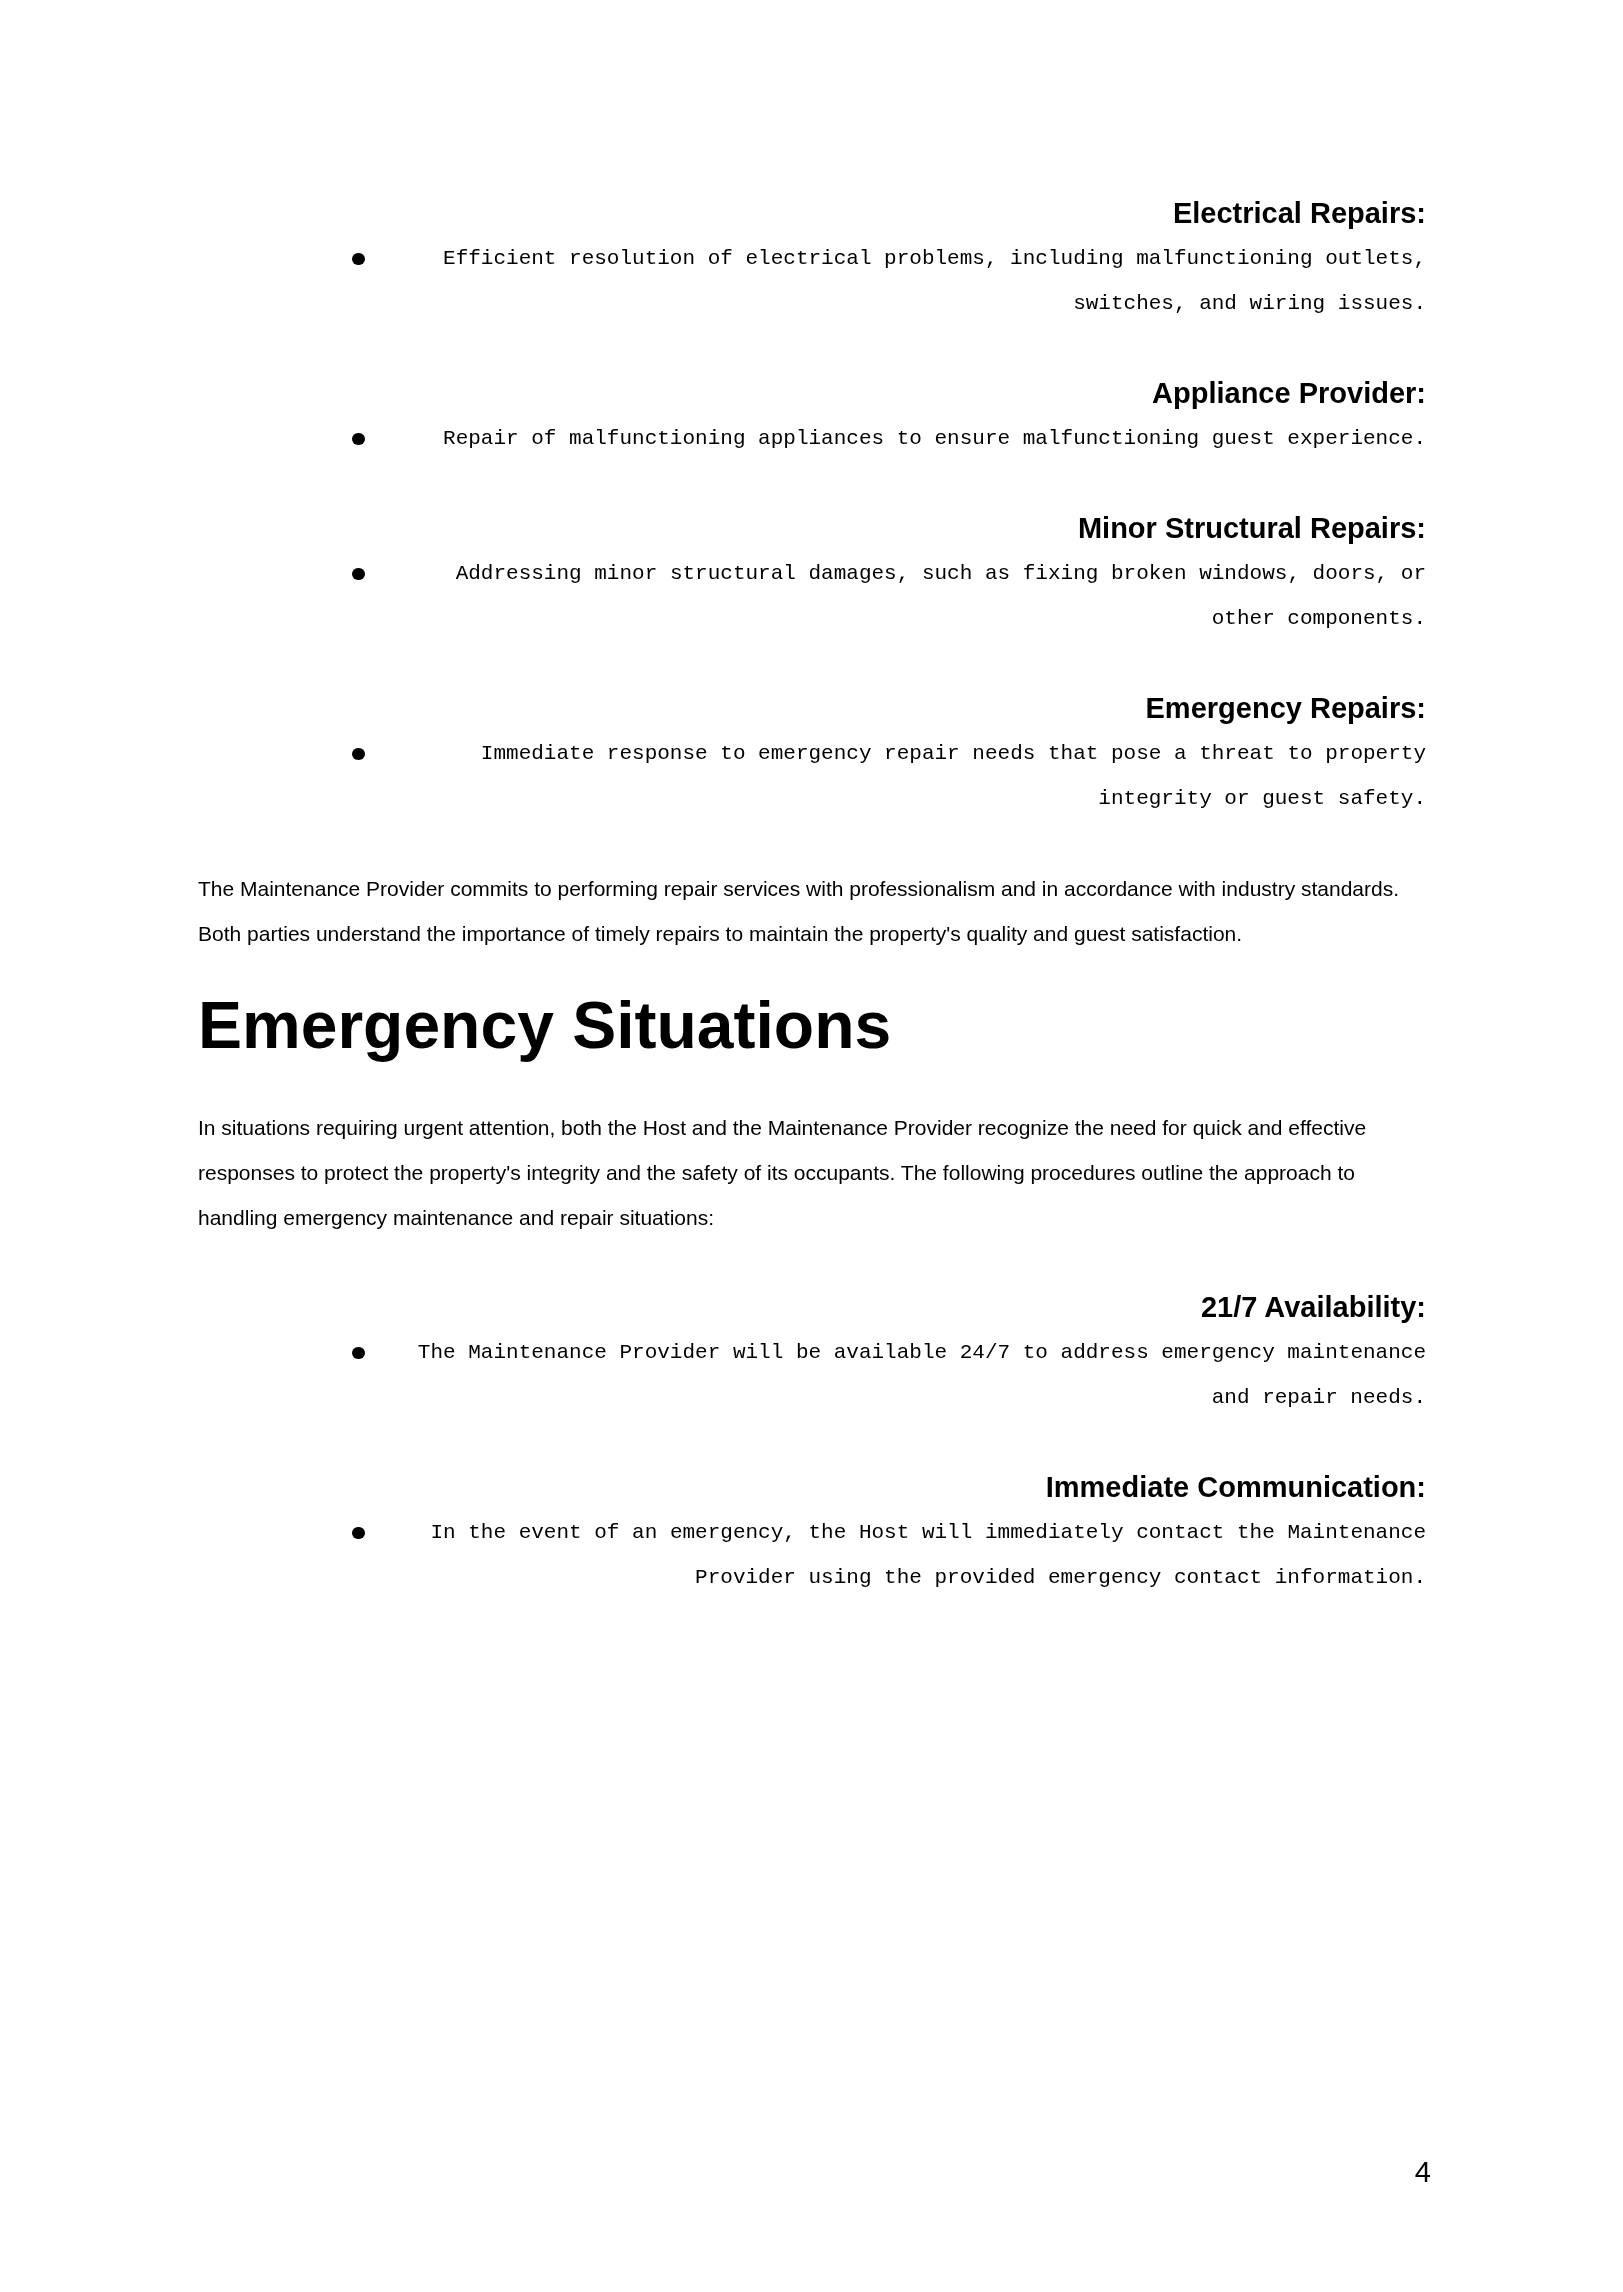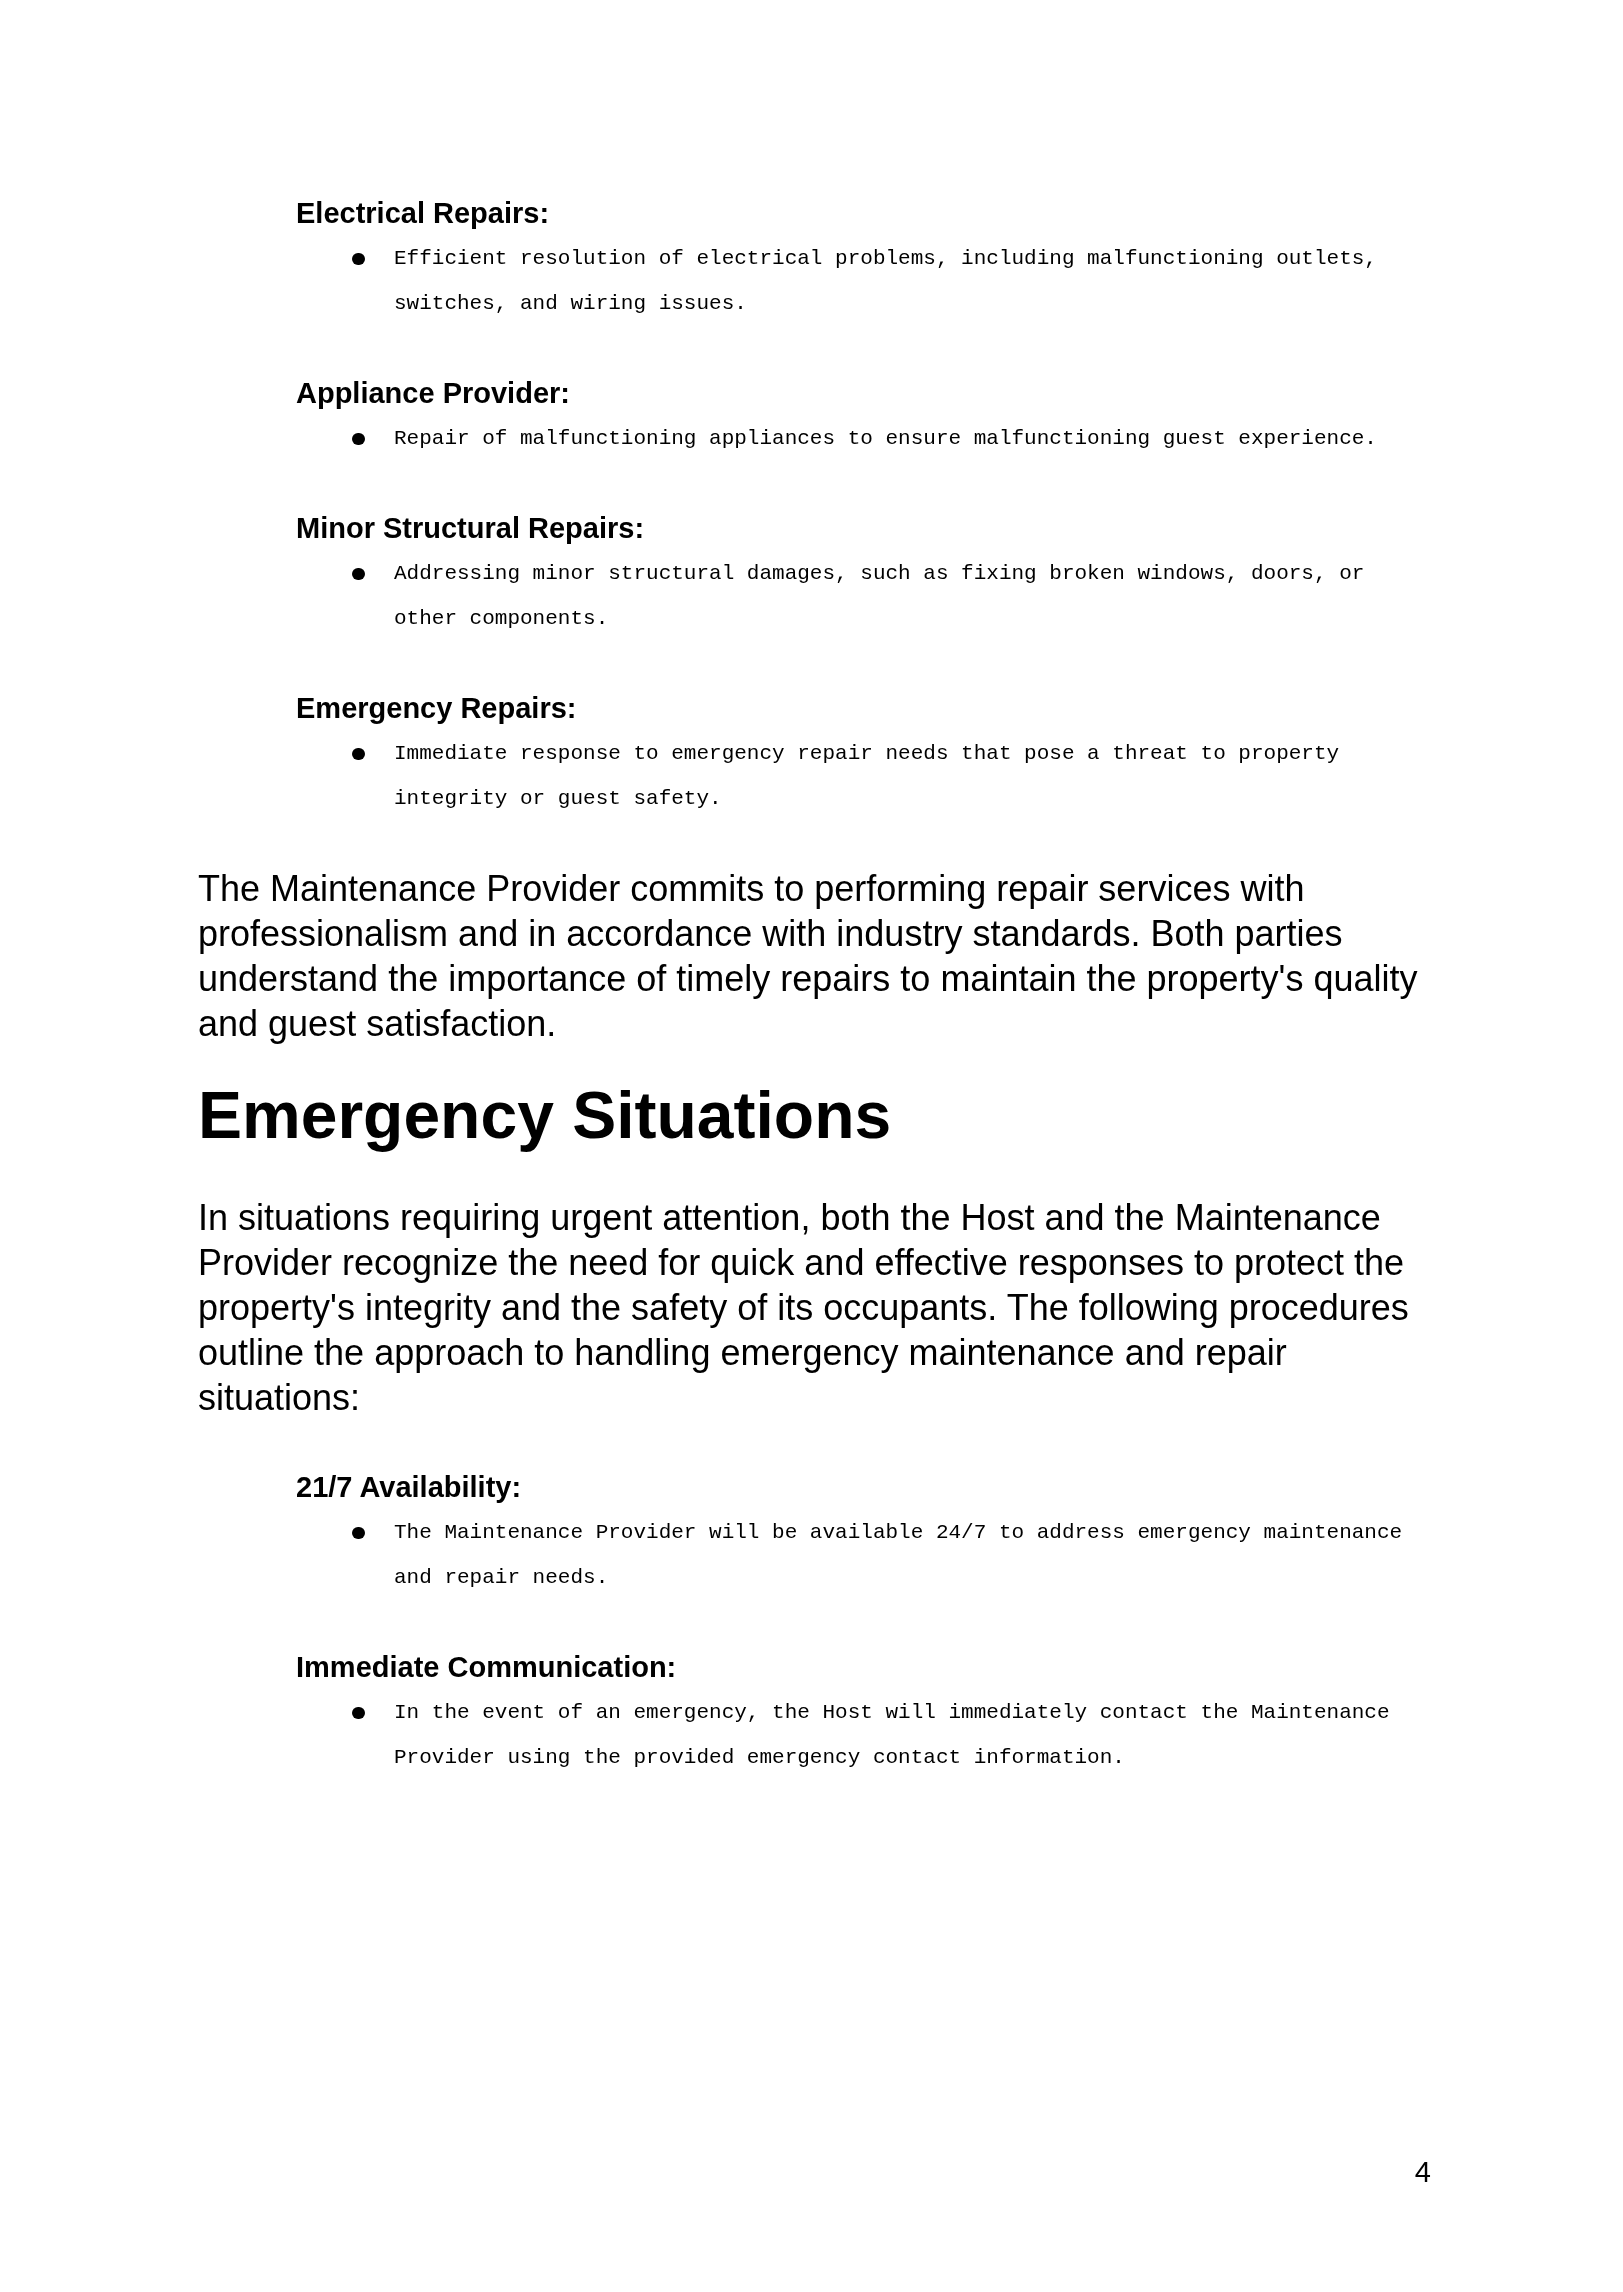--- a/index.html
+++ b/index.html
@@ -12,21 +12,22 @@
     width: 1623px;
     height: 2293px;
     background: #ffffff;
     color: #000000;
     font-family: "Liberation Sans", "DejaVu Sans", sans-serif;
     box-sizing: border-box;
     padding: 191px 196px 0 198px;
     overflow: hidden;
   }
   .sub-section {
-    margin: 0 13px 45px 0;
+    margin: 0 1px 45px 0;
+    text-align: right;
   }
   .sub-heading {
     font-size: 29px;
     line-height: 45px;
     font-weight: 700;
     margin: 0 0 0 98px;
   }
   .bullet-list {
     list-style: none;
     margin: 0;
@@ -43,21 +44,21 @@
     content: "";
     position: absolute;
     left: 154px;
     top: 16.7px;
     width: 12.7px;
     height: 12.7px;
     border-radius: 50%;
     background: #000000;
   }
   .paragraph {
-    font-size: 36px;
+    font-size: 21px;
     line-height: 45px;
     margin: 0;
   }
   .doc-h1 {
     font-size: 66px;
     line-height: 69px;
     font-weight: 700;
     margin: 35px 0 45px 0;
   }
   .intro {

